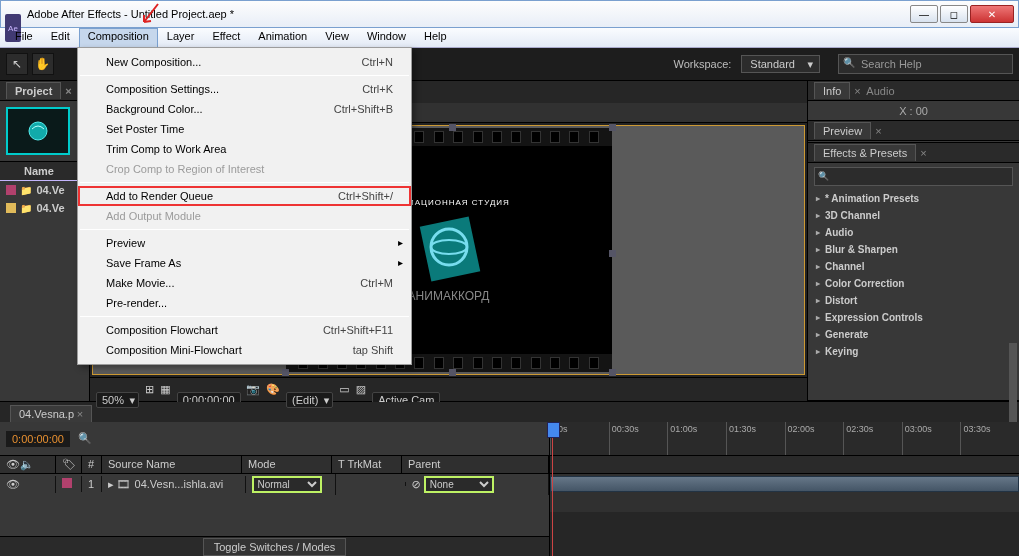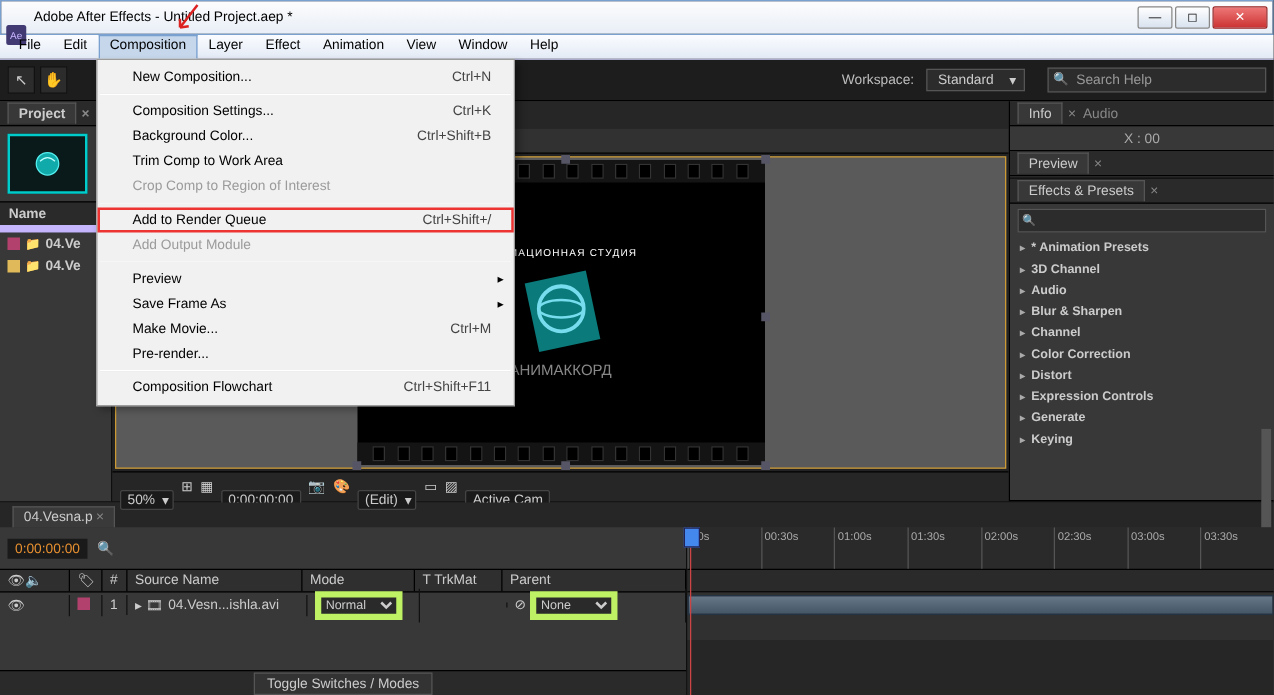--- a/index.html
+++ b/index.html
@@ -1,20 +1,20 @@
 <!DOCTYPE html>
 <html><head>
 <meta charset="utf-8">
 <style>
 * { margin:0; padding:0; box-sizing:border-box; font-family:"Segoe UI",Tahoma,Arial,sans-serif; font-size:11px; }
 body { width:1019px; height:556px; background:#3a3a3a; overflow:hidden; position:relative; }
 
 
 .titlebar { height:28px; background:linear-gradient(#fdfdfd,#e8eef7); border:1px solid #7aa0cf; display:flex; align-items:center; padding:0 4px; }
-.titlebar .ae { width:16px; height:16px; background:#413a73; color:#cab6ff; font-size:8px; font-weight:normal; display:flex; align-items:center; justify-content:center; margin-right:6px; border-radius:2px;margin-top:28px; }
+.titlebar .ae { width:16px; height:28px; background:#413a73; color:#cab6ff; font-size:8px; font-weight:normal; display:flex; align-items:center; justify-content:center; margin-right:6px; border-radius:2px;margin-top:28px; }
 .titlebar .title { flex:1; color:#000; }
 .winbtns { display:flex; gap:2px; }
 .winbtn { width:28px; height:18px; border:1px solid #888; border-radius:2px; display:flex; align-items:center; justify-content:center; font-size:10px; background:linear-gradient(#fff,#d8e2ef); }
 .winbtn.close { background:linear-gradient(#e77,#c33); color:#fff; border-color:#922; width:44px; }
 .annot { position:absolute; top:2px; left:140px; width:20px; height:22px; pointer-events:none; }
 
 
 .menubar { height:20px; background:linear-gradient(#fafcff,#e3eaf5); border-bottom:1px solid #aac; display:flex; padding-left:6px; }
 .menubar .mi { padding:2px 9px; color:#000; }
 .menubar .mi.open { background:#c6d7ec; border:1px solid #7aa0cf; border-bottom:none; padding:1px 8px; }
@@ -44,21 +44,21 @@
 .left { width:90px; background:#383838; border-right:1px solid #000;font-weight:bold; }
 .center { flex:1; background:#232323; display:flex; flex-direction:column; }
 .right { width:212px; background:#383838; border-left:1px solid #000; display:flex; flex-direction:column; }
 
 .panelhdr { height:20px; background:#2a2a2a; border-bottom:1px solid #000; display:flex; align-items:center; padding:0 6px; color:#ccc; font-size:10px; }
 .panelhdr .tab { padding:2px 8px; background:#383838; border:1px solid #555; border-bottom:none; }
 .panelhdr .close { margin-left:4px; color:#888; }
 
 .left .thumb { width:64px; height:48px; background:#0a1a1a; border:2px solid #0cc; margin:6px; display:flex; align-items:center; justify-content:center; }
 .left .thumb svg { width:24px; height:24px; }
-.left .listhead { background:#2a2a2a; padding:3px 7px; color:#ccc; border-top:1px solid #000; border-bottom:6px solid #c4b5fd; }
+.left .listhead { background:#2a2a2a; padding:3px 24px; color:#ccc; border-top:1px solid #000; border-bottom:1px solid #c4b5fd; }
 .left .item { padding:3px 6px; color:#ccc; display:flex; align-items:center; gap:4px; font-size:10px; white-space:nowrap; overflow:hidden; }
 .left .item .sw { width:10px; height:10px; }
 
 
 .comptab { height:22px; background:#262626; display:flex; align-items:flex-end; padding-left:30px; }
 .comptab .t { background:#3a3a3a; border:1px solid #555; border-bottom:none; padding:3px 10px; color:#ccc; font-size:10px; }
 .compbody { flex:1; border:1px solid #cc9933; margin:2px; background:#5a5a5a; display:flex; align-items:center; justify-content:center; position:relative; }
 .compbody .footage { width:326px; height:244px; background:#000; position:relative; display:flex; flex-direction:column; align-items:center; justify-content:center; }
 .compbody .filmstrip { height:18px; width:100%; background:#141414; display:flex; justify-content:space-around; padding:3px 8px; }
 .compbody .filmstrip span { width:10px; height:12px; background:#000; border:1px solid #333; }
@@ -93,21 +93,21 @@
 .tl-body { flex:1; display:flex; }
 .tl-left { width:550px; background:#383838; border-right:1px solid #000; display:flex; flex-direction:column; }
 .tl-right { flex:1; background:#262626; position:relative; }
 .tl-head { height:34px; border-bottom:1px solid #000; display:flex; align-items:center; padding:0 6px; gap:8px; color:#e89030; font-size:13px; font-family:monospace; }
 .tl-head .tc { background:#1a1a1a; padding:2px 6px; }
 .tl-cols { height:18px; background:#2f2f2f; border-bottom:1px solid #000; display:flex; color:#ccc; font-size:10px; }
 .tl-cols > div { padding:2px 6px; border-right:1px solid #000; }
 .tl-row { display:flex; height:20px; color:#ccc; font-size:10px; align-items:center; }
 .tl-row > div { padding:2px 6px; border-right:1px solid #111; }
 .tl-row .name { flex:1; display:flex; align-items:center; gap:4px; }
-.tl-row select { background:#2a2a2a; color:#ccc; border:5px solid #bef264; font-size:10px; width:70px; }
+.tl-row select { background:#2a2a2a; color:#ccc; border:2px solid #bef264; font-size:10px; width:70px; }
 .tl-ruler { height:34px; border-bottom:1px solid #000; display:flex; position:relative; top:0; background:#2a2a2a; }
 .tl-ruler .tick { flex:1; border-left:1px solid #555; color:#aaa; font-size:9px; padding:2px 2px; white-space:nowrap; }
 .tl-track { height:38px; background:#303030; position:relative; }
 .tl-track .clip { position:absolute; left:0; right:0; top:2px; height:16px; background:linear-gradient(#678,#456); border:1px solid #234; }
 .playhead { position:absolute; top:0; left:2px; width:1px; height:100%; background:#cc4444; }
 .playhead::before { content:""; position:absolute; top:0; left:-5px; width:11px; height:14px; background:#4488ee; border:1px solid #225; }
 .tl-foot { height:20px; background:#2a2a2a; border-top:1px solid #000; display:flex; align-items:center; justify-content:center; color:#ccc; font-size:10px; }
 .tl-foot .toggle { padding:2px 10px; background:#333; border:1px solid #555; }
 
 </style>
@@ -147,20 +147,23 @@
     <div class="sep"></div>
     <div class="row">
       <span class="lab">Composition Settings...</span>
       <span class="sc">Ctrl+K</span>
     </div>
     <div class="row">
       <span class="lab">Background Color...</span>
       <span class="sc">Ctrl+Shift+B</span>
     </div>
     <div class="row">
+      <span class="lab">Set Poster Time</span>
+    </div>
+    <div class="row">
       <span class="lab">Trim Comp to Work Area</span>
     </div>
     <div class="row disabled">
       <span class="lab">Crop Comp to Region of Interest</span>
     </div>
     <div class="sep"></div>
     <div class="row highlight">
       <span class="lab">Add to Render Queue</span>
       <span class="sc">Ctrl+Shift+/</span>
     </div>
@@ -178,20 +181,24 @@
       <span class="lab">Make Movie...</span>
       <span class="sc">Ctrl+M</span>
     </div>
     <div class="row">
       <span class="lab">Pre-render...</span>
     </div>
     <div class="sep"></div>
     <div class="row">
       <span class="lab">Composition Flowchart</span>
       <span class="sc">Ctrl+Shift+F11</span>
+    </div>
+    <div class="row">
+      <span class="lab">Composition Mini-Flowchart</span>
+      <span class="sc">tap Shift</span>
     </div>
   </div>
 
 <div class="toolbar">
   <div class="toolbtn">↖</div>
   <div class="toolbtn">✋</div>
   <div class="spacer"></div>
   <span class="ws-label">Workspace:</span>
   <div class="ws-box">Standard</div>
   <div class="search"><span>Search Help</span></div>

